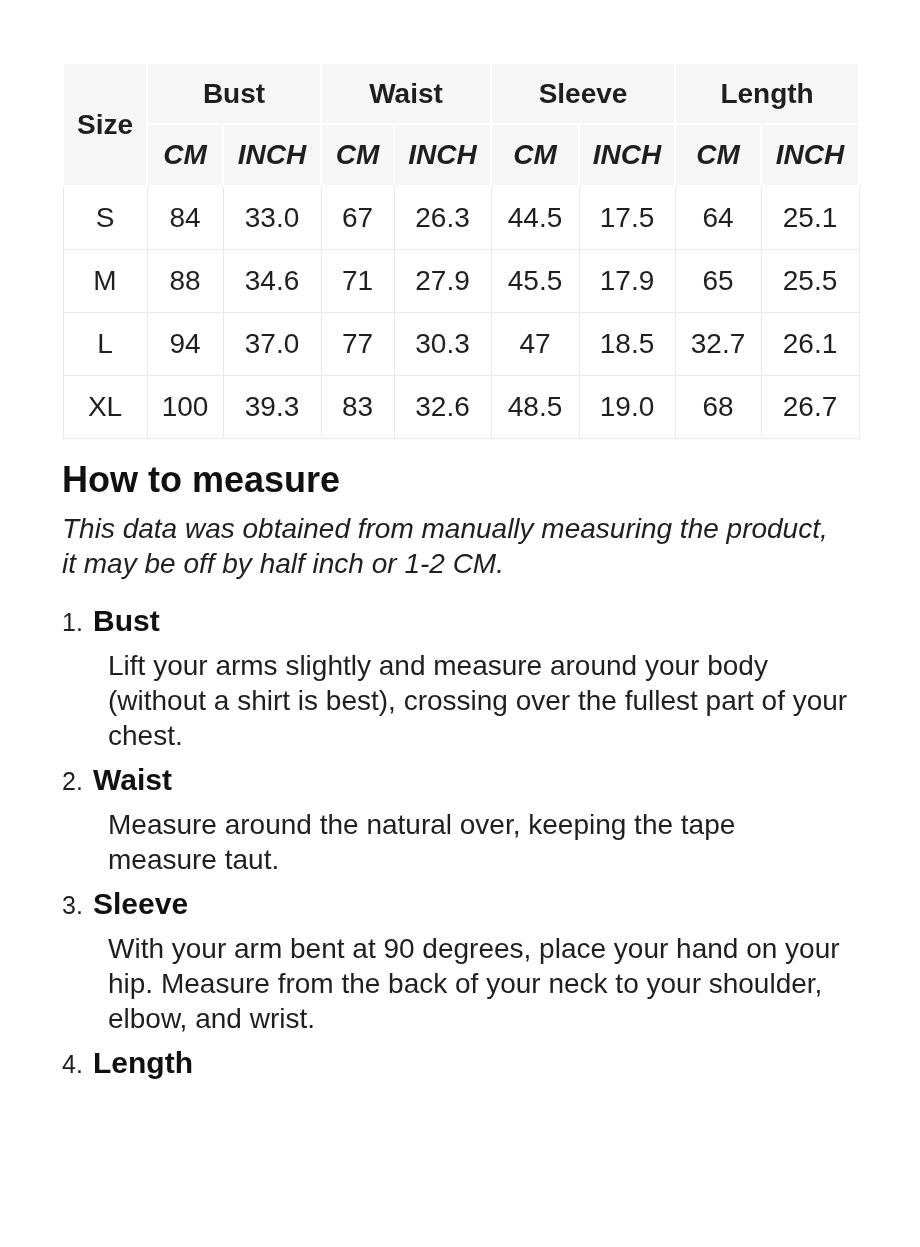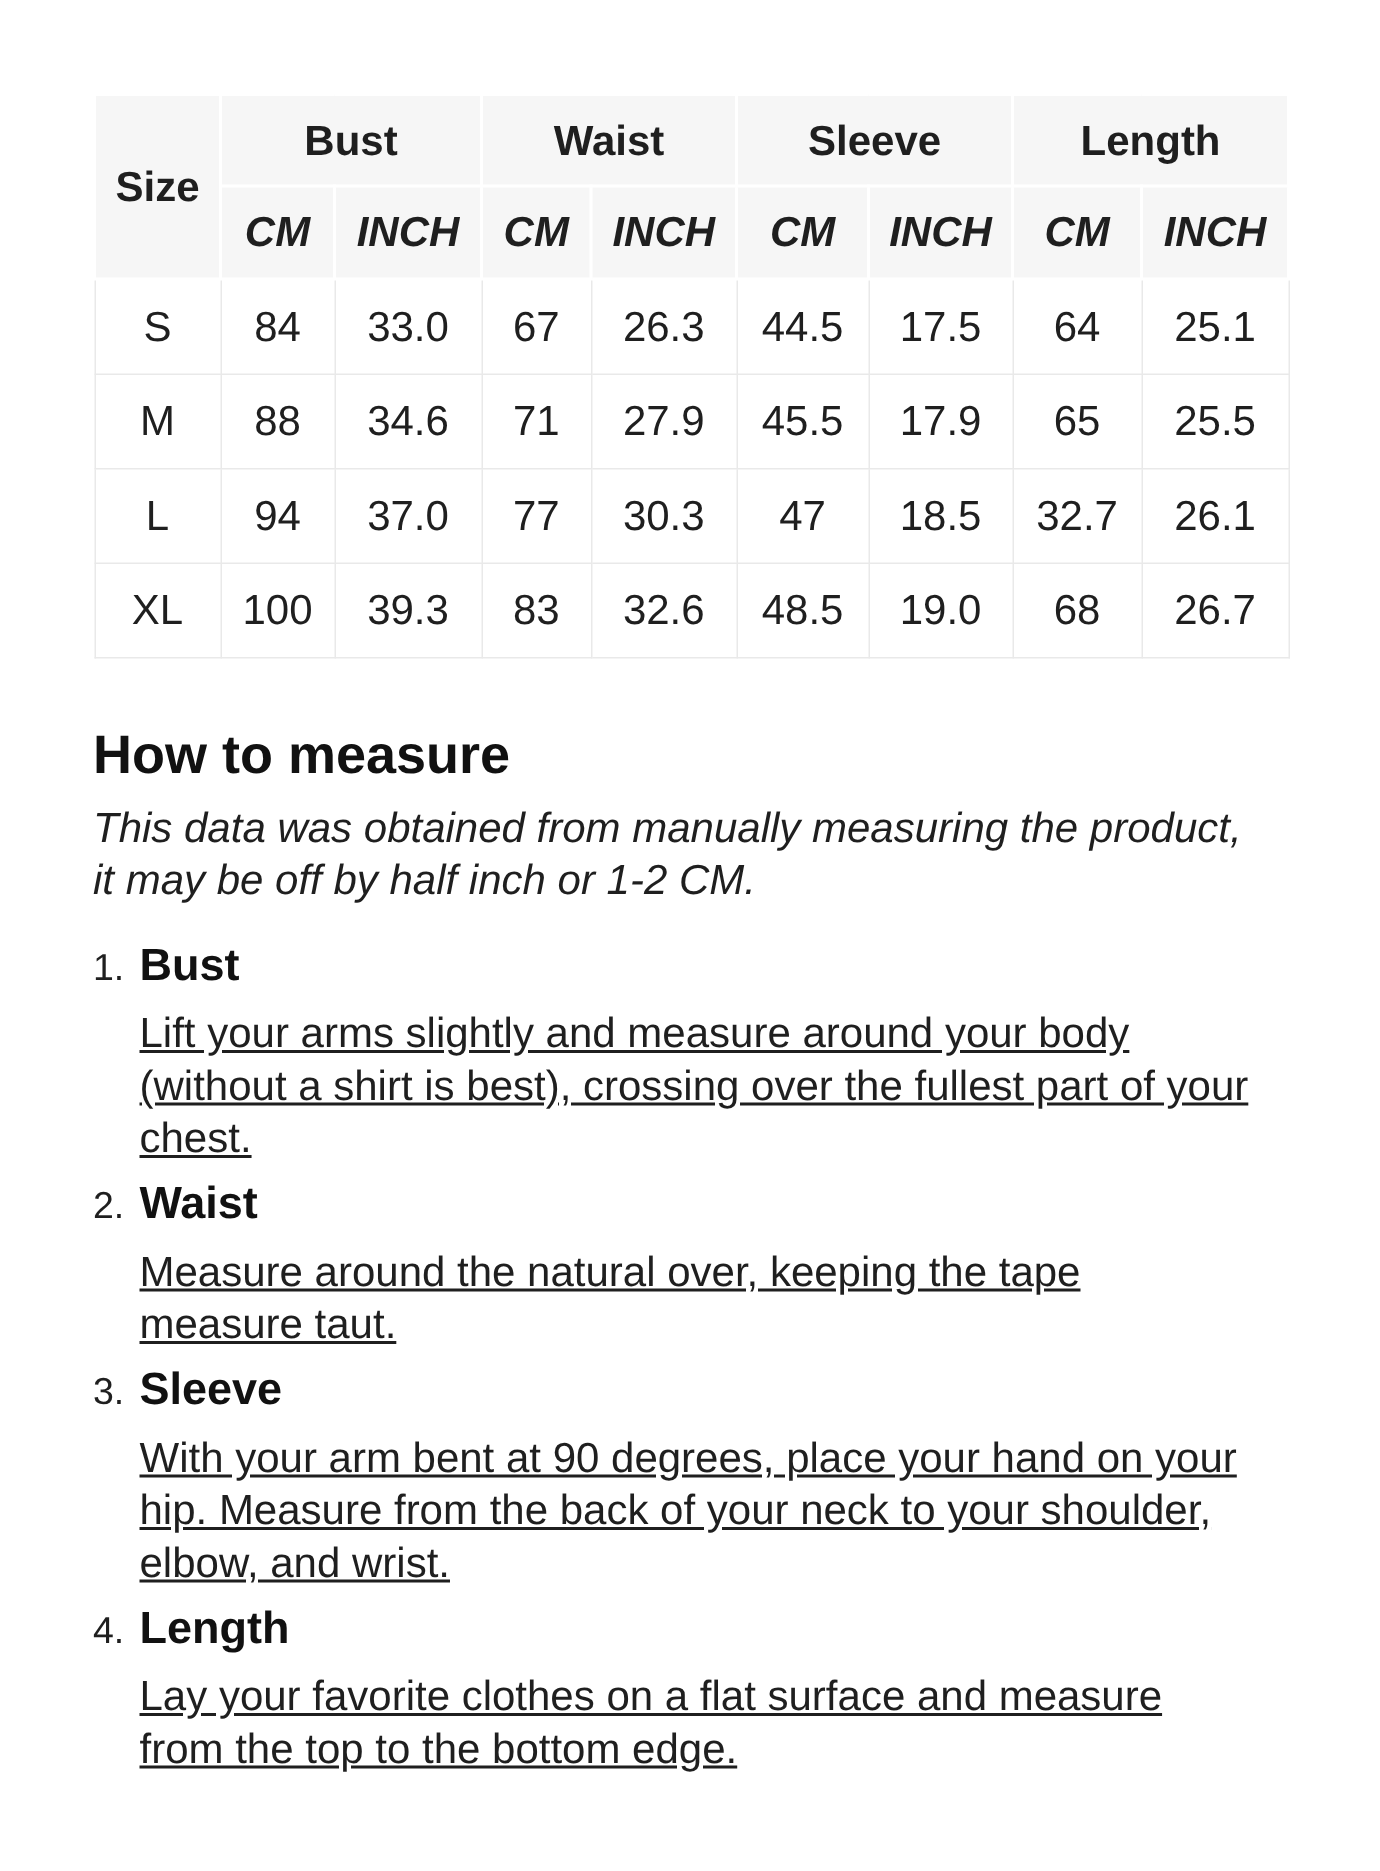--- a/index.html
+++ b/index.html
@@ -34,21 +34,21 @@
     vertical-align: middle;
     background: #ffffff;
     color: #1f1f1f;
   }
   tr.group-row { height: 61px; }
   tr.unit-row  { height: 62px; font-style: italic; }
   tbody tr.data-row { height: 63px; }
 
   
   h2.htm-title {
-    margin-top: 43px;
+    margin-top: 20px;
     margin-bottom: 11px;
     font-size: 36px;
     font-weight: bold;
     color: #111111;
     line-height: 1.15;
   }
   .htm-intro {
     font-size: 28px;
     line-height: 35px;
     white-space: pre-line;
@@ -65,25 +65,24 @@
     width: 31px;
     font-size: 25px;
     color: #1f1f1f;
   }
   .step-term {
     font-size: 30px;
     font-weight: bold;
     color: #111111;
   }
   .step-desc {
-    margin: 0 0 10px 31px;
+    margin: 0 0 10px 46px;
     font-size: 28px;
     line-height: 35px;
     white-space: pre-line;
-    text-decoration: underline;
   }
 </style>
 </head>
 <body>
 
 <div class="page">
 
   <table class="size-chart">
     <colgroup>
       <col style="width:84px">
@@ -197,18 +196,16 @@
       <p class="step-desc">With your arm bent at 90 degrees, place your hand on your
 hip. Measure from the back of your neck to your shoulder,
 elbow, and wrist.</p>
     </div>
 
     <div class="step">
       <div class="step-head">
         <span class="step-num">4.</span>
         <span class="step-term">Length</span>
       </div>
-      <p class="step-desc">Lay your favorite clothes on a flat surface and measure
-from the top to the bottom edge.</p>
     </div>
 
   </div>
 </div>
 
 </body></html>

